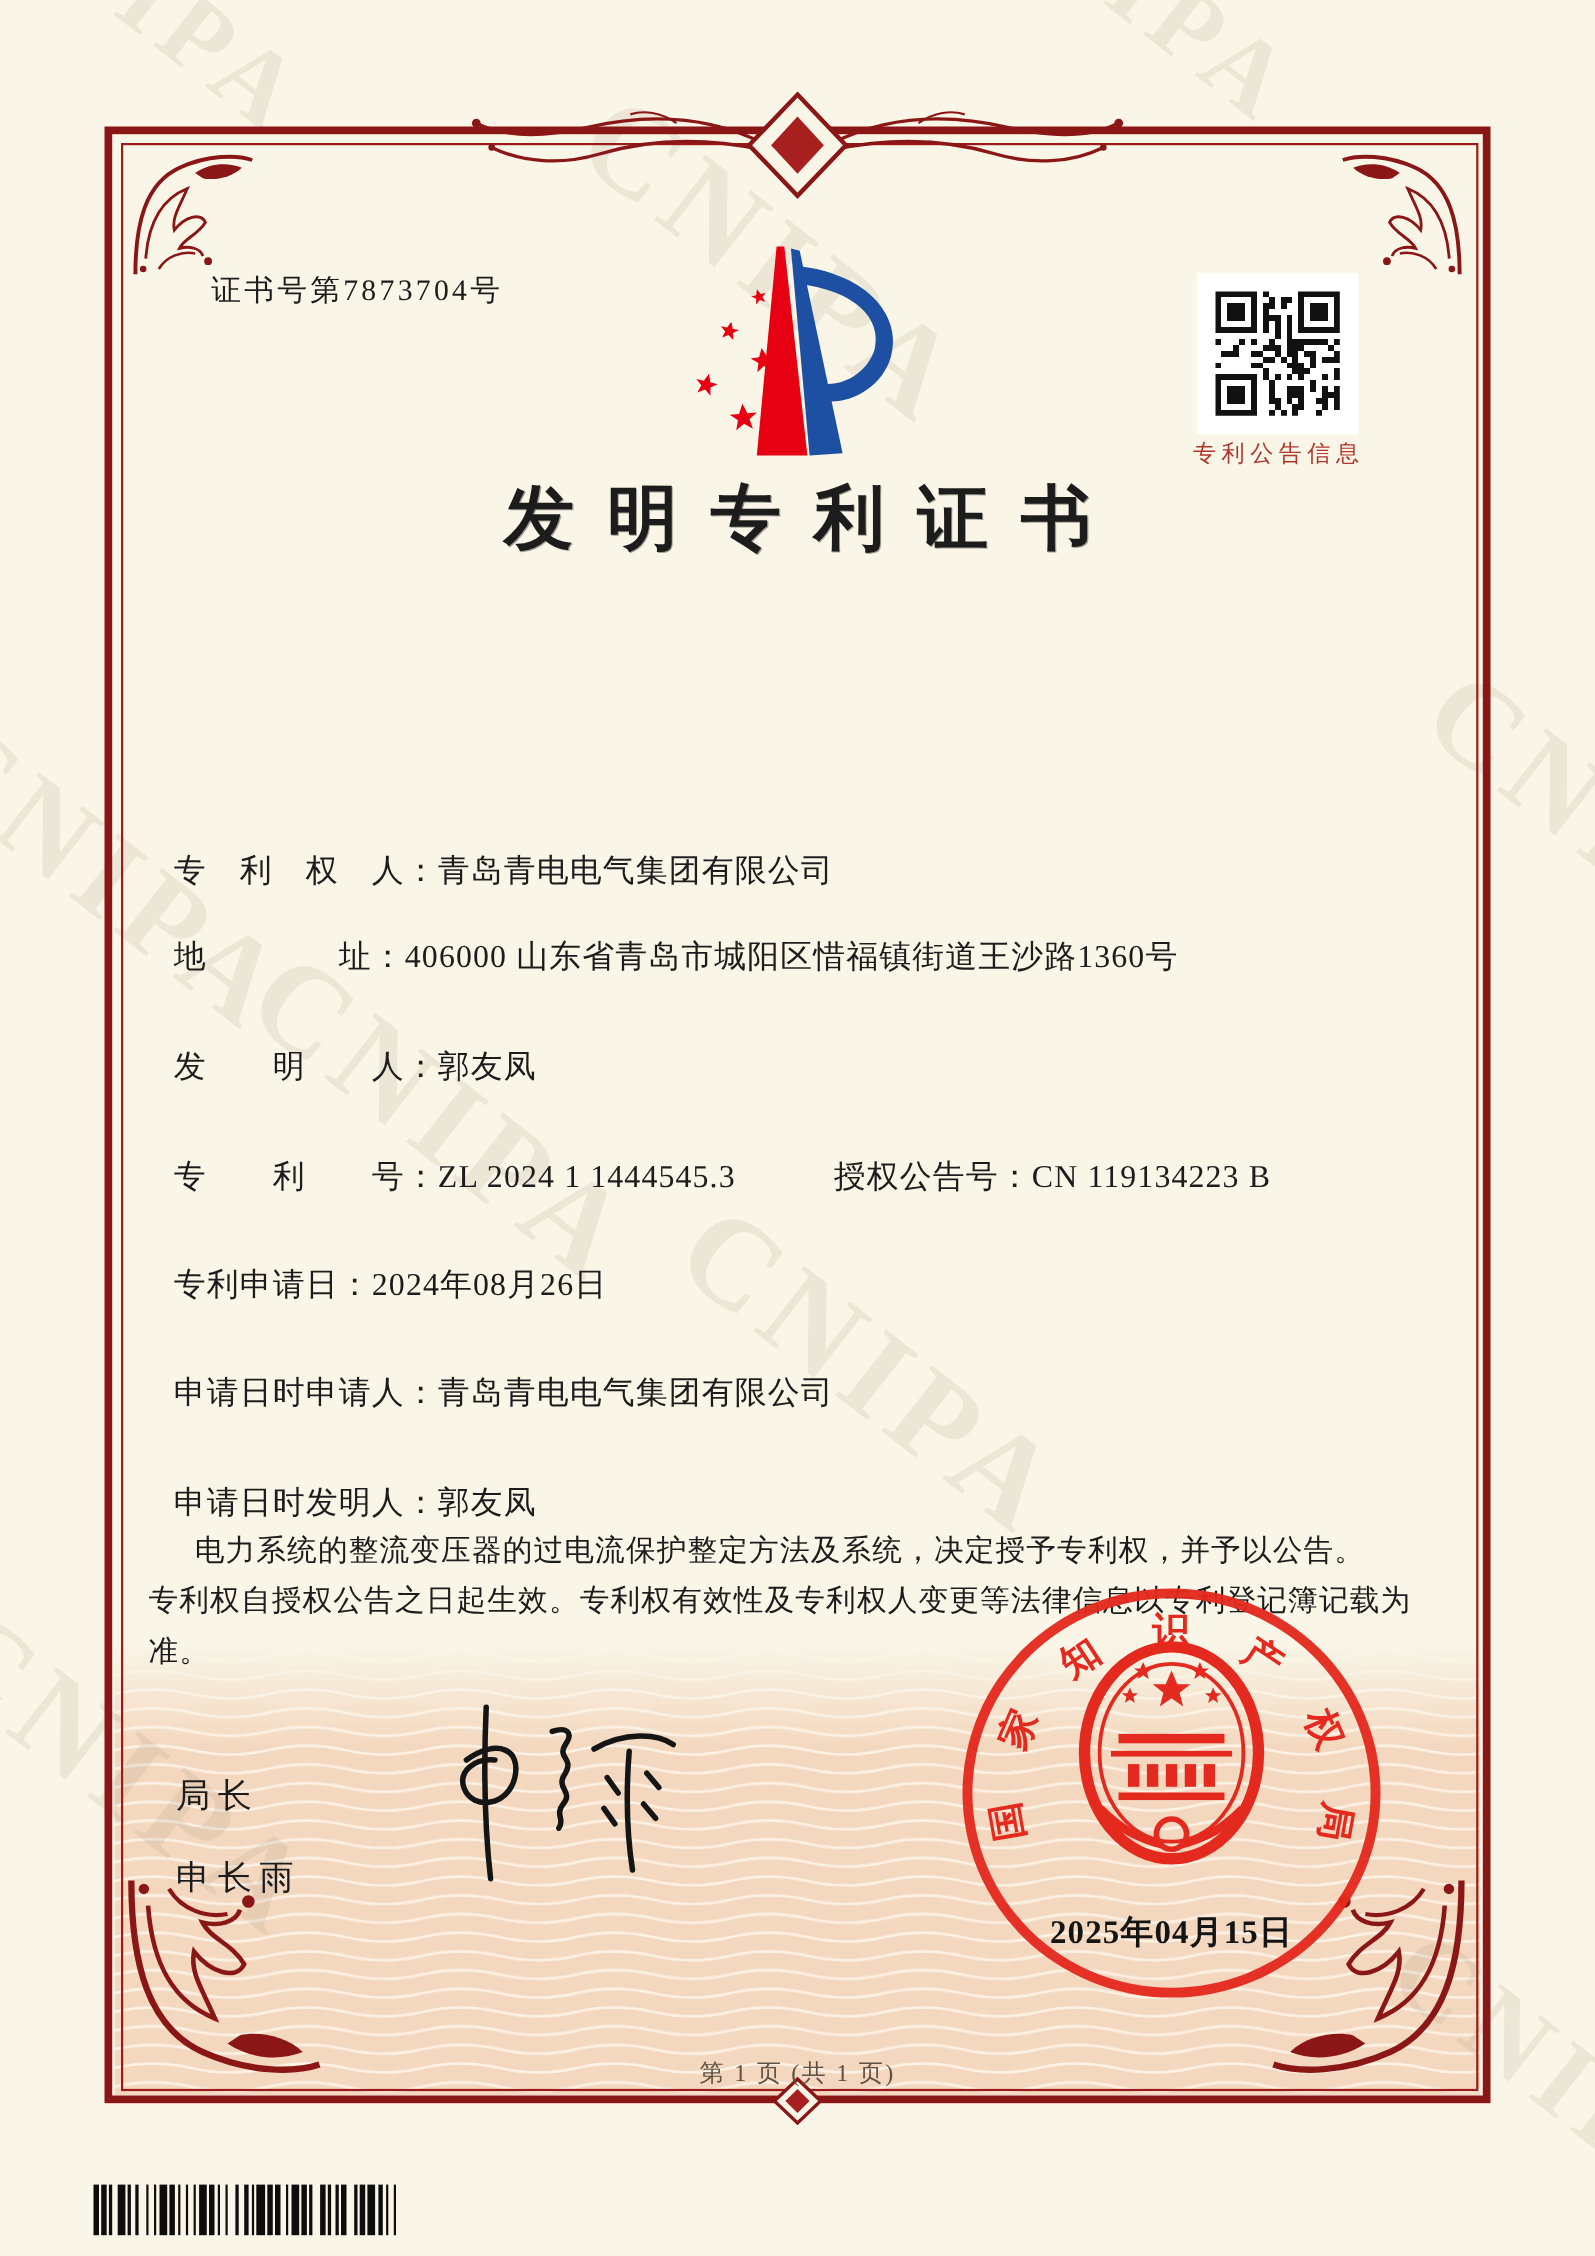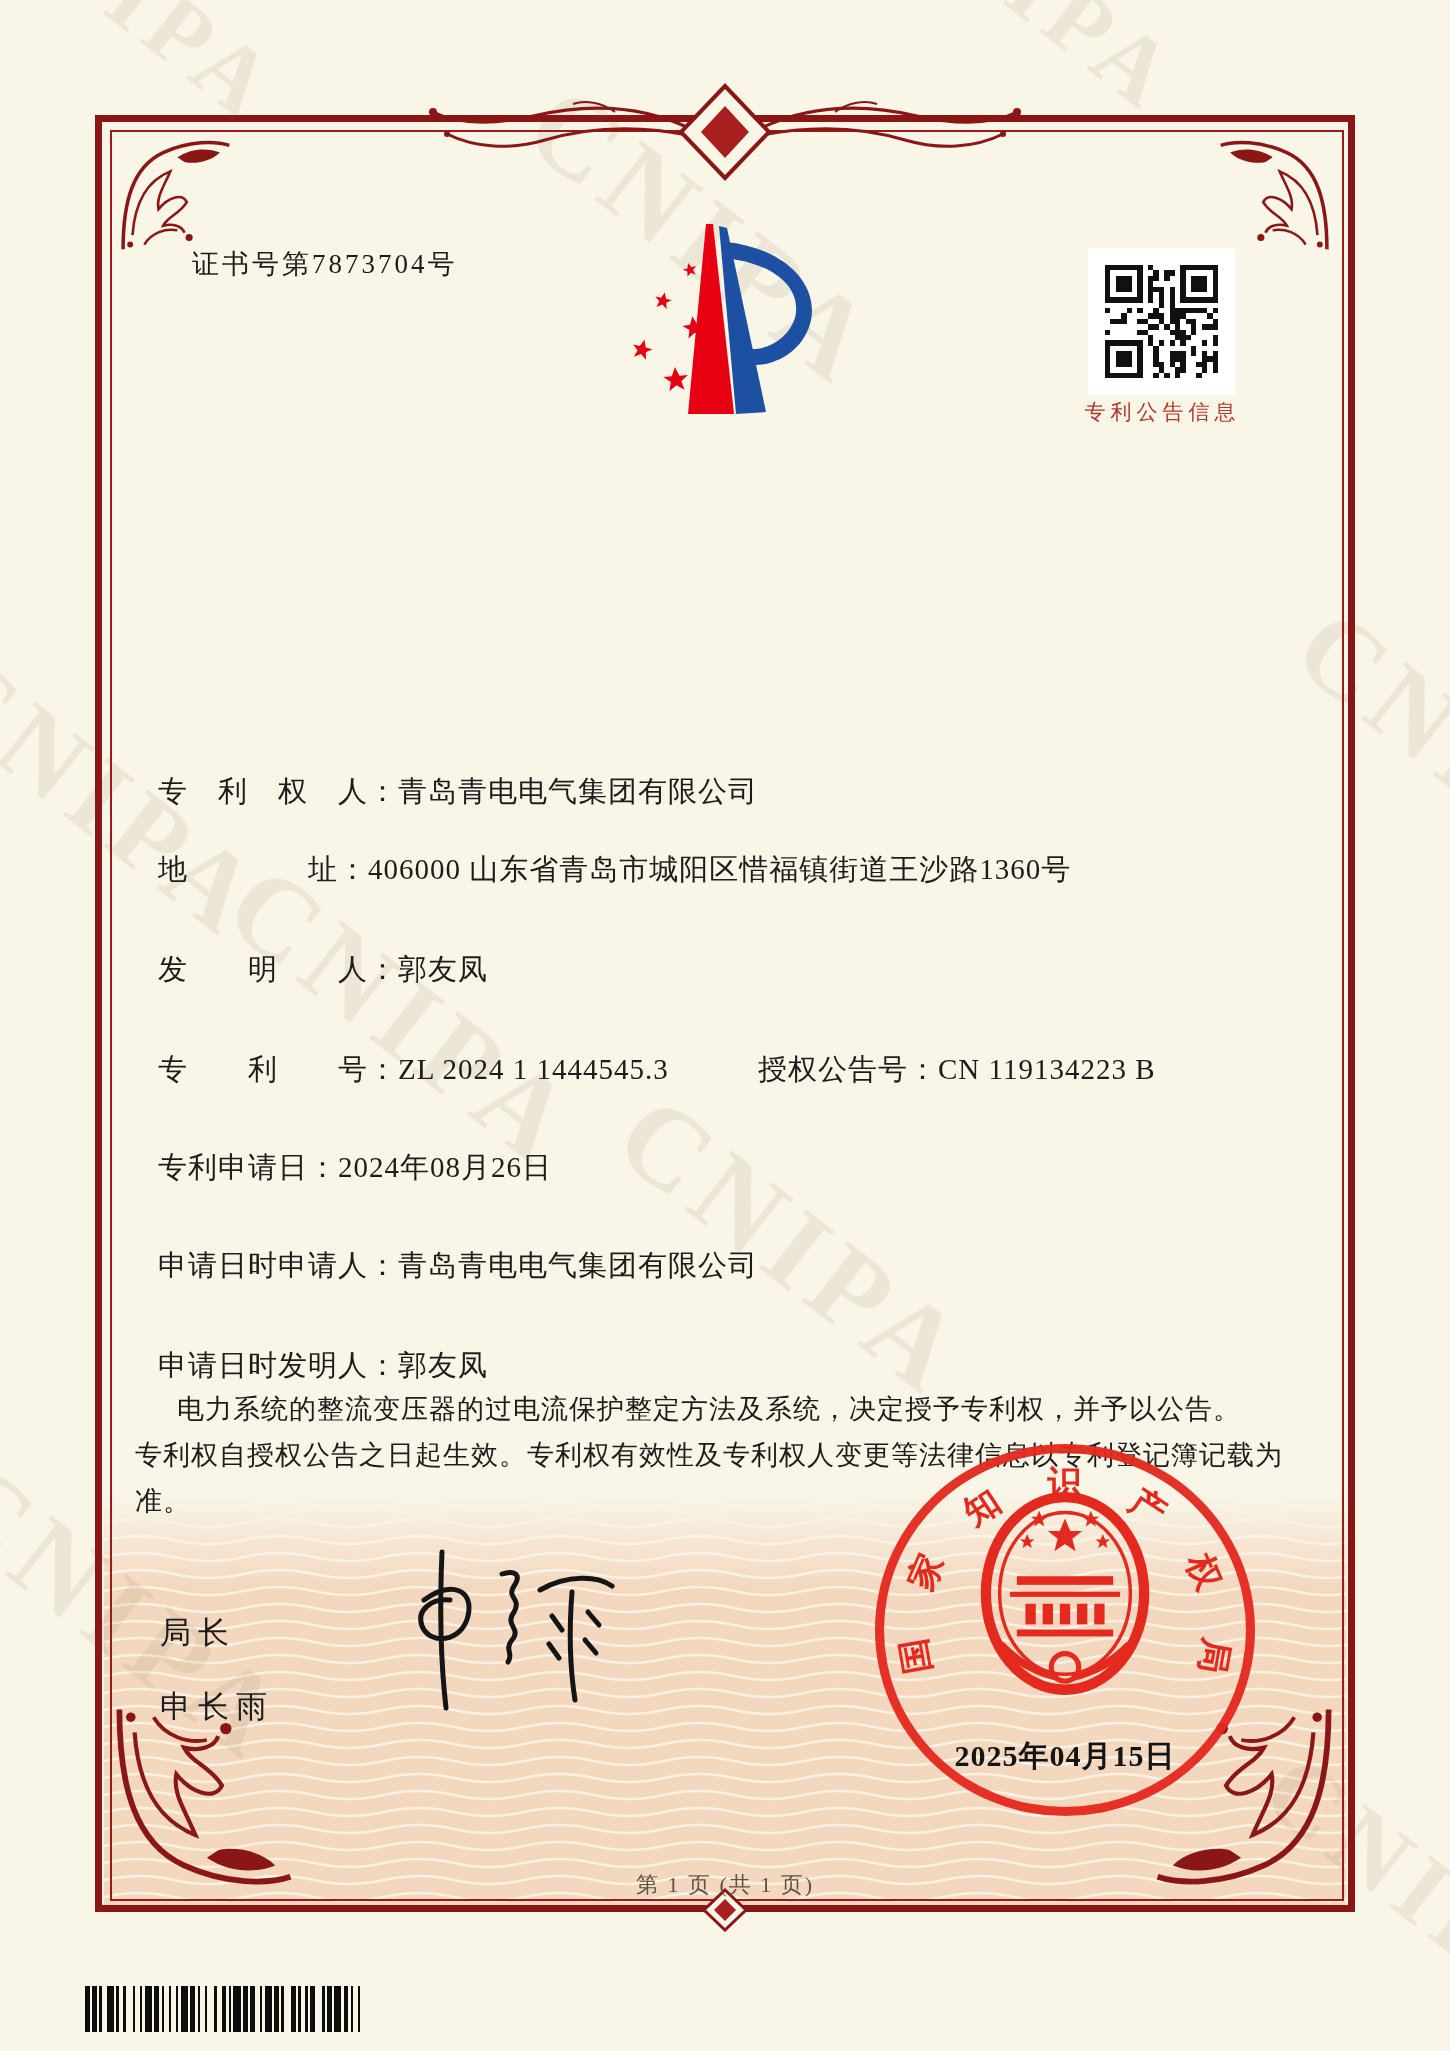--- a/index.html
+++ b/index.html
@@ -281,20 +281,21 @@
           <rect x="15" y="1" width="5" height="5" fill="#fff"></rect>
           <rect x="16" y="2" width="3" height="3"></rect>
           <rect x="0" y="14" width="7" height="7"></rect>
           <rect x="1" y="15" width="5" height="5" fill="#fff"></rect>
           <rect x="2" y="16" width="3" height="3"></rect>
         </g>
       </svg>
   </div>
   <div class="qr-caption">专利公告信息</div>
 
+  <div class="doc-title">发明专利证书</div>
 
   <div class="row" style="top:772px">
     <span class="lab">专　利　权　人：</span><span class="val">青岛青电电气集团有限公司</span>
   </div>
   <div class="row" style="top:850px">
     <span class="lab">地　　　　址：</span><span class="val">406000 山东省青岛市城阳区惜福镇街道王沙路1360号</span>
   </div>
   <div class="row" style="top:950px">
     <span class="lab">发　　明　　人：</span><span class="val">郭友凤</span>
   </div>

